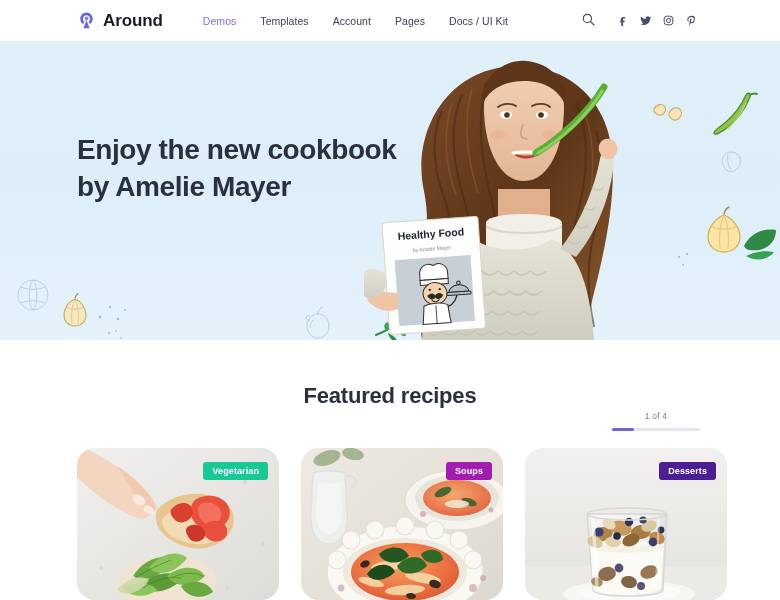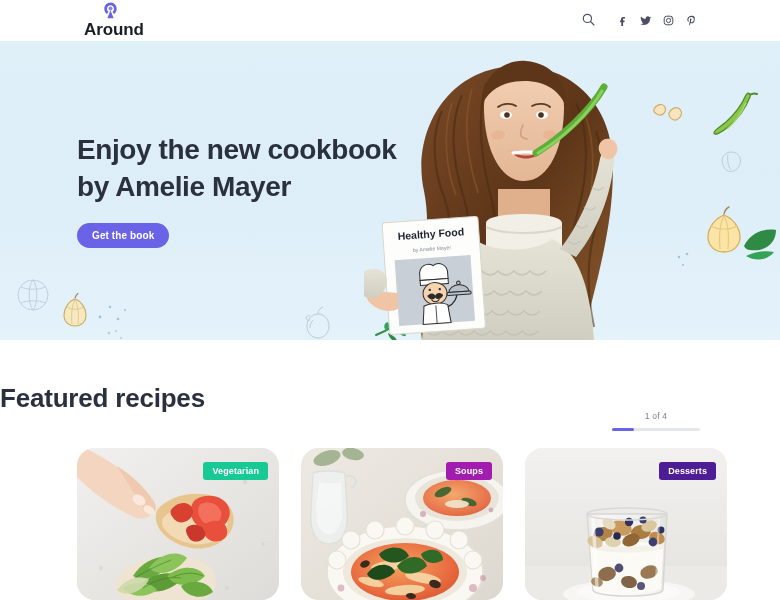--- a/index.html
+++ b/index.html
@@ -14,21 +14,21 @@
   .page { position: relative; width: 780px; height: 600px; background: #fff; overflow: hidden; }
 
   
   .header {
     position: absolute; top: 0; left: 0;
     width: 780px; height: 41px;
     background: #ffffff;
     display: flex; align-items: center;
     z-index: 40;
   }
-  .brand { display: flex; align-items: center; margin-left: 77px; flex-direction: column; }
+  .brand { display: flex; align-items: center; margin-left: 77px; }
   .logo-mark { width: 19px; height: 19px; position: relative; display: block; }
   .brand-name {
     font-size: 17px; font-weight: 700; color: #1a1d26;
     margin-left: 7px; letter-spacing: -0.1px;
   }
   .nav { display: flex; align-items: center; margin-left: 28px; gap: 0; }
   .nav-item {
     font-size: 10.5px; color: #3d4152; padding: 0 12px;
     white-space: nowrap; cursor: pointer; letter-spacing: 0.05px;
   }
@@ -81,22 +81,22 @@
   
   .doodle { position: absolute; z-index: 3; }
   .doodle svg { display: block; overflow: visible; }
 
   
   .featured {
     position: absolute; top: 340px; left: 0;
     width: 780px; height: 260px; background: #fff;
   }
   .featured-title {
-    margin-top: 43px;
-    font-size: 26px; font-weight: 700; color: #2b303e;
+    text-align: center; margin-top: 43px;
+    font-size: 22px; font-weight: 700; color: #2b303e;
     letter-spacing: -0.2px;
   }
   .pager {
     position: absolute; right: 80px; top: 71px;
     width: 88px; text-align: center;
   }
   .pager-label { font-size: 8.5px; color: #7a8090; letter-spacing: 0.2px; }
   .pager-track {
     margin-top: 7px; width: 88px; height: 2.5px;
     background: #e6e7ee; border-radius: 2px; position: relative;
@@ -143,20 +143,27 @@
                    L7.5 10.6 C6.6 10.0 6.0 9.0 6.0 7.9 C6.0 5.9 7.6 4.3 9.5 4.3
                    C11.4 4.3 13.0 5.9 13.0 7.9 C13.0 9.0 12.4 10.0 11.5 10.6
                    L12.9 13.1 C14.6 12.0 15.7 10.1 15.7 7.9 C15.7 4.4 12.9 1.6 9.5 1.6 Z" fill="#6a63e8"></path>
           <path d="M9.5 9.3 L12.6 17.3 L6.4 17.3 Z" fill="#6a63e8"></path>
           <circle cx="9.5" cy="7.6" r="2.0" fill="#8a84ef"></circle>
         </svg>
       </span>
       <span class="brand-name">Around</span>
     </div>
 
+    <div class="nav">
+      <div class="nav-item active">Demos</div>
+      <div class="nav-item">Templates</div>
+      <div class="nav-item">Account</div>
+      <div class="nav-item">Pages</div>
+      <div class="nav-item">Docs / UI Kit</div>
+    </div>
 
     <div class="header-right">
       <div class="search-btn">
         <span>
           <svg width="13" height="13" viewBox="0 0 13 13" fill="none" stroke="#4a4f63" stroke-width="1.15">
             <circle cx="5.4" cy="5.4" r="4.1"></circle>
             <line x1="8.5" y1="8.5" x2="12" y2="12" stroke-linecap="round"></line>
           </svg>
         </span>
       </div>
@@ -324,21 +331,20 @@
       <div class="doodle" style="left:742px; top:185px;">
         <svg width="40" height="42" viewBox="0 0 40 42" fill="none">
           <path d="M2 20C8 8 20 2 34 4c0 14-12 22-26 20-3 0-5-2-6-4z" fill="#2f8a46"></path>
           <path d="M4 30c8-4 18-6 28-4-6 8-18 10-28 4z" fill="#35a356"></path>
         </svg>
       </div>
 
       <div class="hero-copy">
         <div class="hero-title">Enjoy the new cookbook
 by Amelie Mayer</div>
-        <button class="hero-btn">Get the book</button>
       </div>
 
       <div class="photo-wrap">
         <svg width="320" height="299" viewBox="0 0 320 299">
           <defs>
             <clipPath id="heroClip">
                 <rect x="0" y="0" width="320" height="299"></rect>
               </clipPath>
             <linearGradient id="hairG" x1="0" y1="0" x2="1" y2="1">
               <stop offset="0%" stop-color="#7a4a27"></stop>

